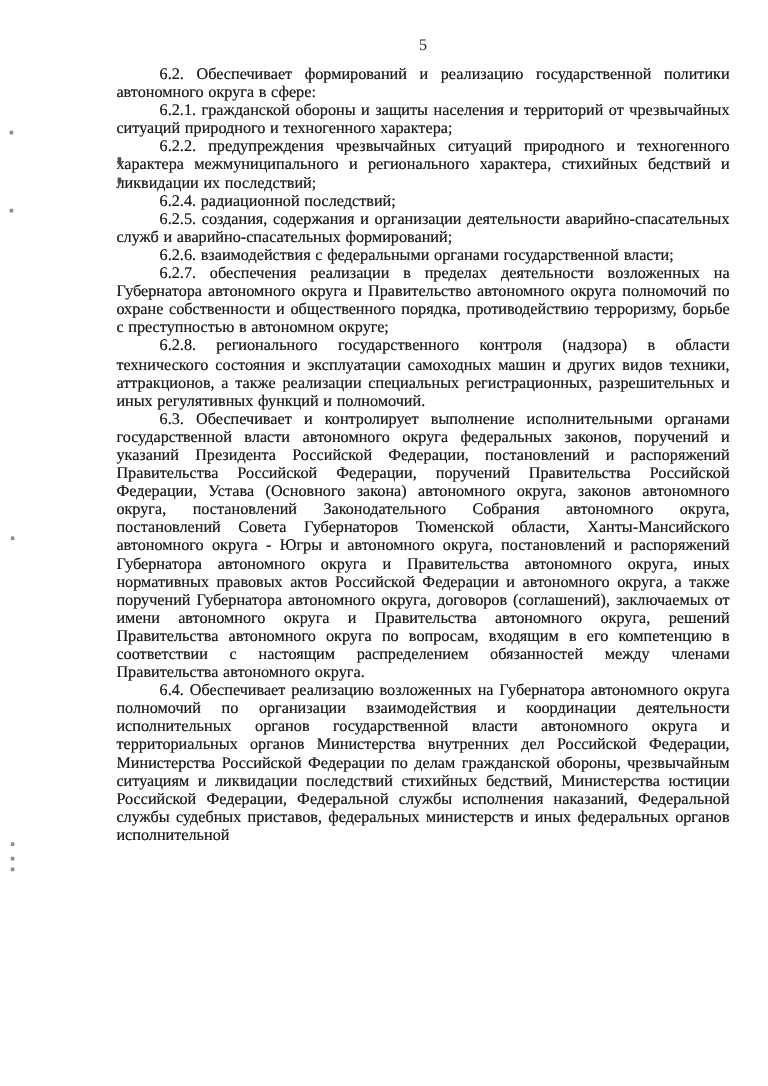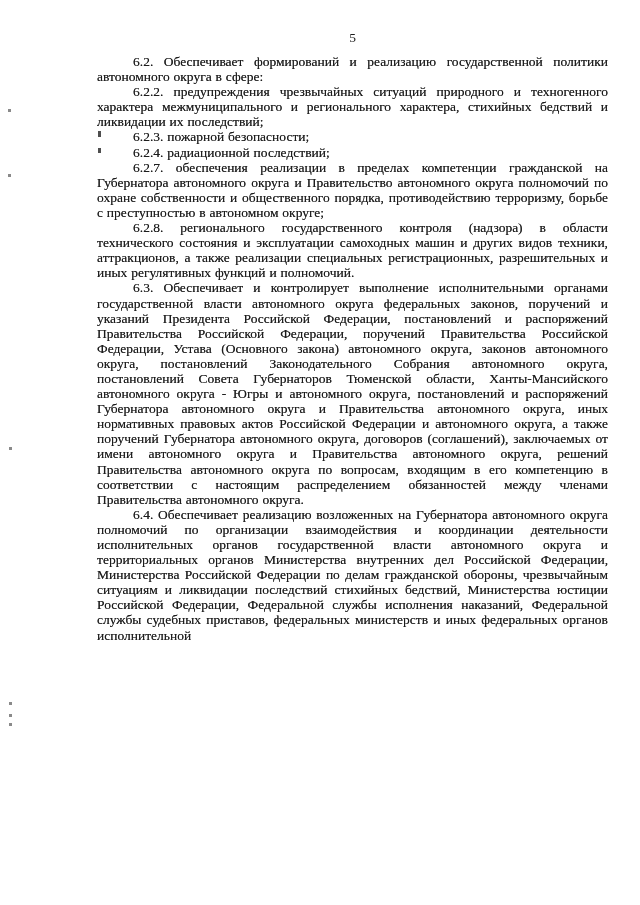--- a/index.html
+++ b/index.html
@@ -51,24 +51,26 @@
 </style>
 </head>
 <body>
 
 <div class="page">
 
   <div class="content">
     <div class="page-number">5</div>
     <div class="doc-body">
         <p class="clause"><span class="clause-number">6.2.</span><span> Обеспечивает формирований и реализацию государственной политики автономного округа в сфере:</span></p>
+        <p class="clause"><span class="clause-number">6.2.1.</span><span> гражданской обороны и защиты населения и территорий от чрезвычайных ситуаций природного и техногенного характера;</span></p>
         <p class="clause"><span class="clause-number">6.2.2.</span><span> предупреждения чрезвычайных ситуаций природного и техногенного характера межмуниципального и регионального характера, стихийных бедствий и ликвидации их последствий;</span></p>
-        <p class="clause"><span class="clause-number">6.2.3.</span><span> пожарной безопасности;</span></p>
         <p class="clause"><span class="clause-number">6.2.4.</span><span> радиационной последствий;</span></p>
-        <p class="clause"><span class="clause-number">6.2.7.</span><span> обеспечения реализации в пределах компетенции гражданской на Губернатора автономного округа и Правительство автономного округа полномочий по охране собственности и общественного порядка, противодействию терроризму, борьбе с преступностью в автономном округе;</span></p>
+        <p class="clause"><span class="clause-number">6.2.5.</span><span> создания, содержания и организации деятельности аварийно-спасательных служб и аварийно-спасательных формирований;</span></p>
+        <p class="clause"><span class="clause-number">6.2.6.</span><span> взаимодействия с федеральными органами государственной власти;</span></p>
+        <p class="clause"><span class="clause-number">6.2.7.</span><span> обеспечения реализации в пределах деятельности возложенных на Губернатора автономного округа и Правительство автономного округа полномочий по охране собственности и общественного порядка, противодействию терроризму, борьбе с преступностью в автономном округе;</span></p>
         <p class="clause"><span class="clause-number">6.2.8.</span><span> регионального государственного контроля (надзора) в области технического состояния и эксплуатации самоходных машин и других видов техники, аттракционов, а также реализации специальных регистрационных, разрешительных и иных регулятивных функций и полномочий.</span></p>
         <p class="clause"><span class="clause-number">6.3.</span><span> Обеспечивает и контролирует выполнение исполнительными органами государственной власти автономного округа федеральных законов, поручений и указаний Президента Российской Федерации, постановлений и распоряжений Правительства Российской Федерации, поручений Правительства Российской Федерации, Устава (Основного закона) автономного округа, законов автономного округа, постановлений Законодательного Собрания автономного округа, постановлений Совета Губернаторов Тюменской области, Ханты-Мансийского автономного округа - Югры и автономного округа, постановлений и распоряжений Губернатора автономного округа и Правительства автономного округа, иных нормативных правовых актов Российской Федерации и автономного округа, а также поручений Губернатора автономного округа, договоров (соглашений), заключаемых от имени автономного округа и Правительства автономного округа, решений Правительства автономного округа по вопросам, входящим в его компетенцию в соответствии с настоящим распределением обязанностей между членами Правительства автономного округа.</span></p>
         <p class="clause"><span class="clause-number">6.4.</span><span> Обеспечивает реализацию возложенных на Губернатора автономного округа полномочий по организации взаимодействия и координации деятельности исполнительных органов государственной власти автономного округа и территориальных органов Министерства внутренних дел Российской Федерации, Министерства Российской Федерации по делам гражданской обороны, чрезвычайным ситуациям и ликвидации последствий стихийных бедствий, Министерства юстиции Российской Федерации, Федеральной службы исполнения наказаний, Федеральной службы судебных приставов, федеральных министерств и иных федеральных органов исполнительной</span></p>
       </div>
   </div>
 
   <div class="speck" style="left:8px;  top:109px; width:3px; height:3px;"></div>
   <div class="speck dark" style="left:98px; top:131px; width:3px; height:6px;"></div>
   <div class="speck dark" style="left:98px; top:148px; width:3px; height:5px;"></div>
   <div class="speck" style="left:8px;  top:174px; width:3px; height:3px;"></div>

